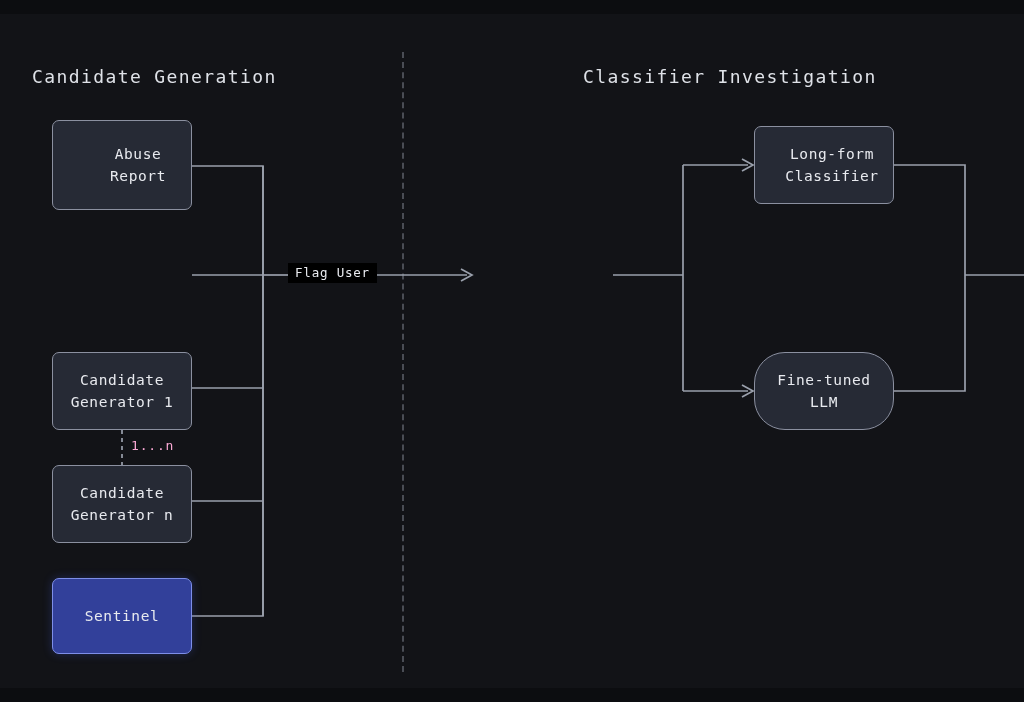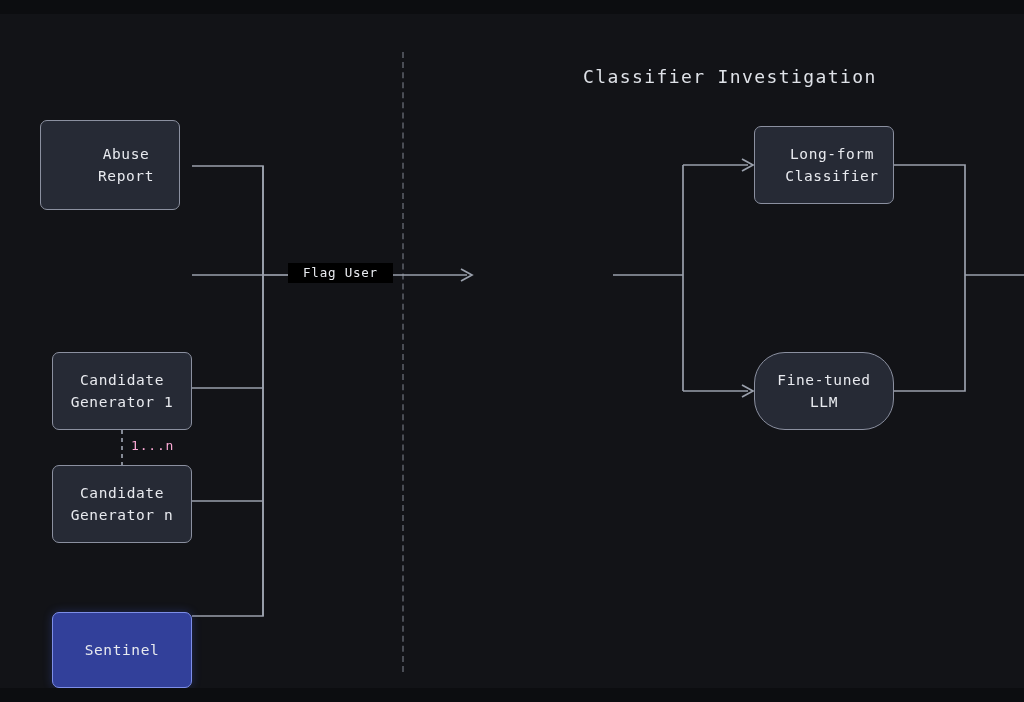--- a/index.html
+++ b/index.html
@@ -64,36 +64,36 @@
     justify-content: center;
     text-align: center;
     white-space: pre-line;
   }
   .node.accent {
     background: #32409a;
     border-color: #7d8ee8;
     box-shadow: 0 0 10px rgba(70,95,220,0.30);
   }
 
-  #node-abuse     { left: 40px; top: 120px; width: 140px; height: 90px; padding-left: 32px; }
+  #node-abuse     { left: 52px; top: 120px; width: 140px; height: 90px; padding-left: 32px; }
   #node-keyword   { left: 52px; top: 233px; width: 140px; height: 83px; }
   #node-candgen1  { left: 52px; top: 352px; width: 140px; height: 78px; }
   #node-candgenn  { left: 52px; top: 465px; width: 140px; height: 78px; }
-  #node-sentinel  { left: 52px; top: 578px; width: 140px; height: 76px; margin-top: 34px; }
+  #node-sentinel  { left: 52px; top: 578px; width: 140px; height: 76px; }
   #node-evidence  { left: 473px; top: 234px; width: 140px; height: 82px; }
   #node-longform  { left: 754px; top: 126px; width: 140px; height: 78px; padding-left: 16px; }
   #node-llm       { left: 754px; top: 352px; width: 140px; height: 78px; border-radius: 31px; }
 
   .edge-label {
     position: absolute;
     background: #000000;
     color: #e9ebf0;
     font-size: 12.5px;
     letter-spacing: 0.8px;
-    padding: 3px 15px;
+    padding: 3px 7px;
     white-space: nowrap;
     line-height: 1.1;
   }
   #label-flag-user { left: 288px; top: 263px; }
 
   .inline-label {
     position: absolute;
     color: #f9a8d4;
     font-size: 13px;
     letter-spacing: 0.8px;
@@ -109,20 +109,21 @@
     pointer-events: none;
   }
   svg.wires path, svg.wires line { stroke: #9aa0ac; stroke-width: 1.7; fill: none; }
   svg.wires .dash { stroke-dasharray: 4 4; stroke-width: 1.7; }
 </style>
 </head>
 <body>
 
 <div id="canvas">
 
+  <div class="section-title" id="title-left">Candidate Generation</div>
 
   <div class="section-title" id="title-right">Classifier Investigation</div>
 
   <div class="divider"></div>
 
   <svg class="wires" viewBox="0 0 1024 702">
 
     <path d="M192 166 H263 V275"></path>
 
     <path d="M192 275 H263"></path>

